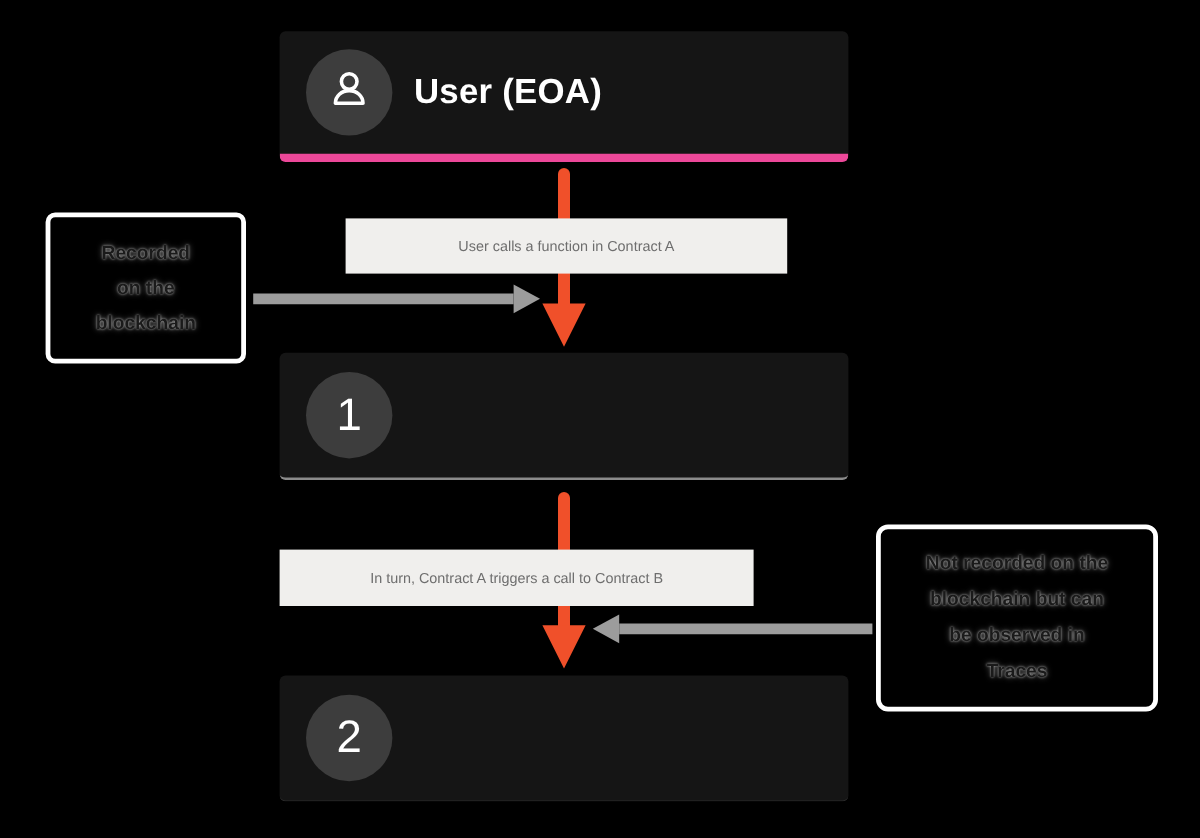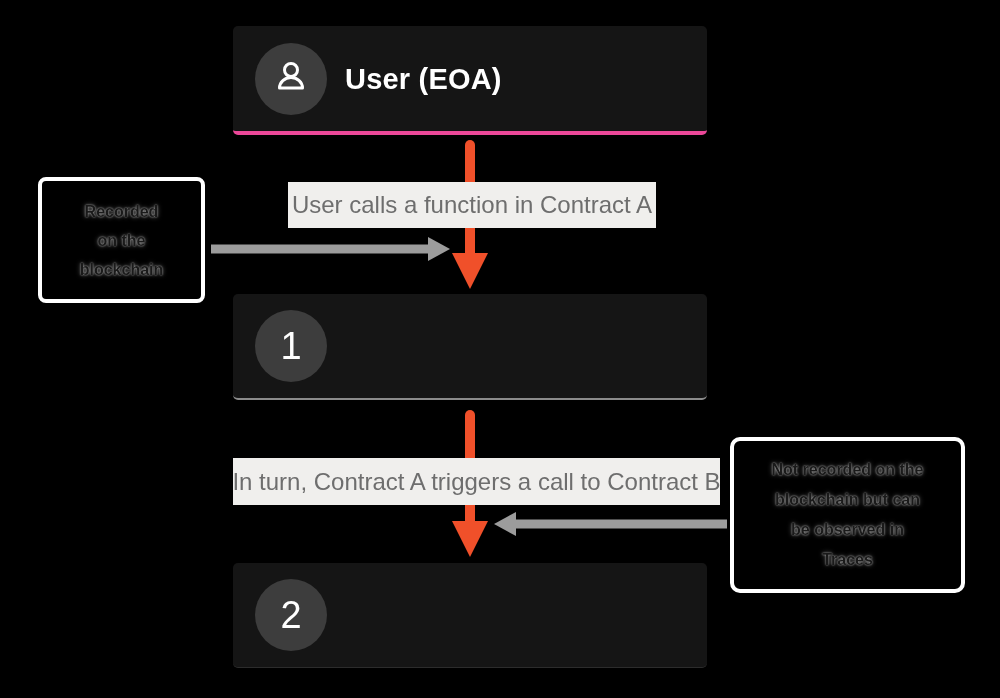--- a/index.html
+++ b/index.html
@@ -7,41 +7,41 @@
     position:relative;width:1000px;height:698px;background:#000;overflow:hidden;
     font-family:"Liberation Sans","DejaVu Sans",sans-serif;
   }
   .arrows{position:absolute;left:0;top:0;pointer-events:none;}
 
   
   .node{
     position:absolute;left:233px;width:474px;background:#151515;border-radius:5px;
     box-sizing:border-box;
   }
-  .node-user{top:26px;height:109px;border-bottom:4px solid #ec4899;}
+  .node-user{top:26px;height:109px;border-bottom:7px solid #ec4899;}
   .node-a{top:294px;height:106px;border-bottom:2px solid #8b8b8b;}
   .node-b{top:563px;height:105px;border-bottom:1px solid #2c2c2c;}
   .badge{
     position:absolute;left:22px;top:50%;transform:translateY(-50%);
     width:72px;height:72px;border-radius:50%;background:#3d3d3d;
     display:flex;align-items:center;justify-content:center;
   }
   .step-num{color:#fff;font-size:38px;font-weight:400;line-height:1;}
   .node-label{
     position:absolute;left:112px;top:50%;transform:translateY(-50%);
     color:#fff;font-size:29px;font-weight:700;letter-spacing:0.2px;white-space:nowrap;
   }
 
   
   .chip{
-    position:absolute;background:#f0efed;color:#6e6e6e;font-size:24px;
+    position:absolute;background:#f0efed;color:#6e6e6e;font-size:12px;
     display:flex;align-items:center;justify-content:center;white-space:nowrap;
   }
   .chip-1{left:288px;top:182px;width:368px;height:46px;}
-  .chip-2{left:233px;top:458px;width:487px;height:47px;}
+  .chip-2{left:233px;top:458px;width:395px;height:47px;}
 
   
   .callout{
     position:absolute;box-sizing:border-box;background:#000;
     border:4px solid #ffffff;display:flex;flex-direction:column;
     align-items:center;justify-content:center;text-align:center;
   }
   .callout-left{left:38px;top:177px;width:167px;height:126px;border-radius:8px;}
   .callout-right{left:730px;top:437px;width:235px;height:156px;border-radius:10px;}
   .callout .line{

